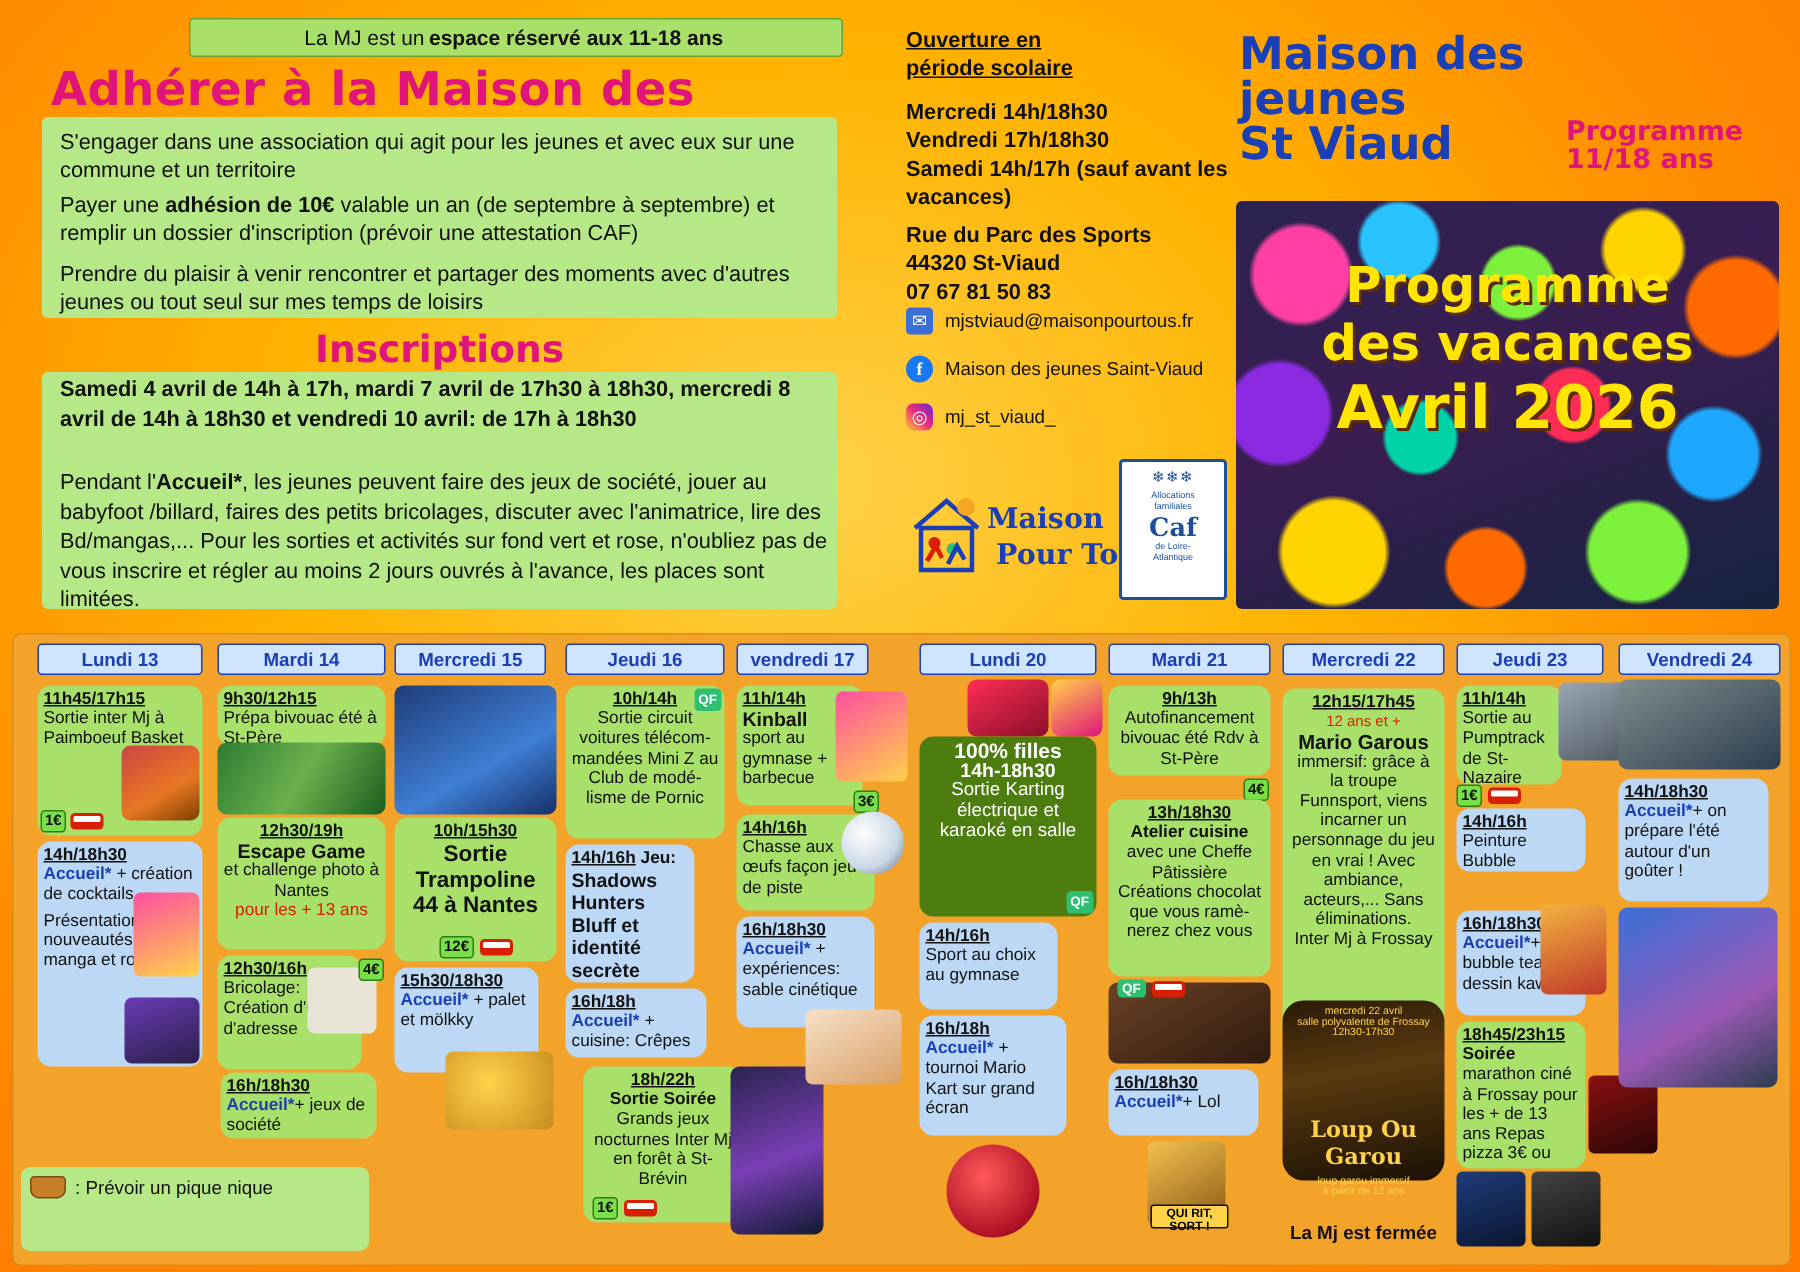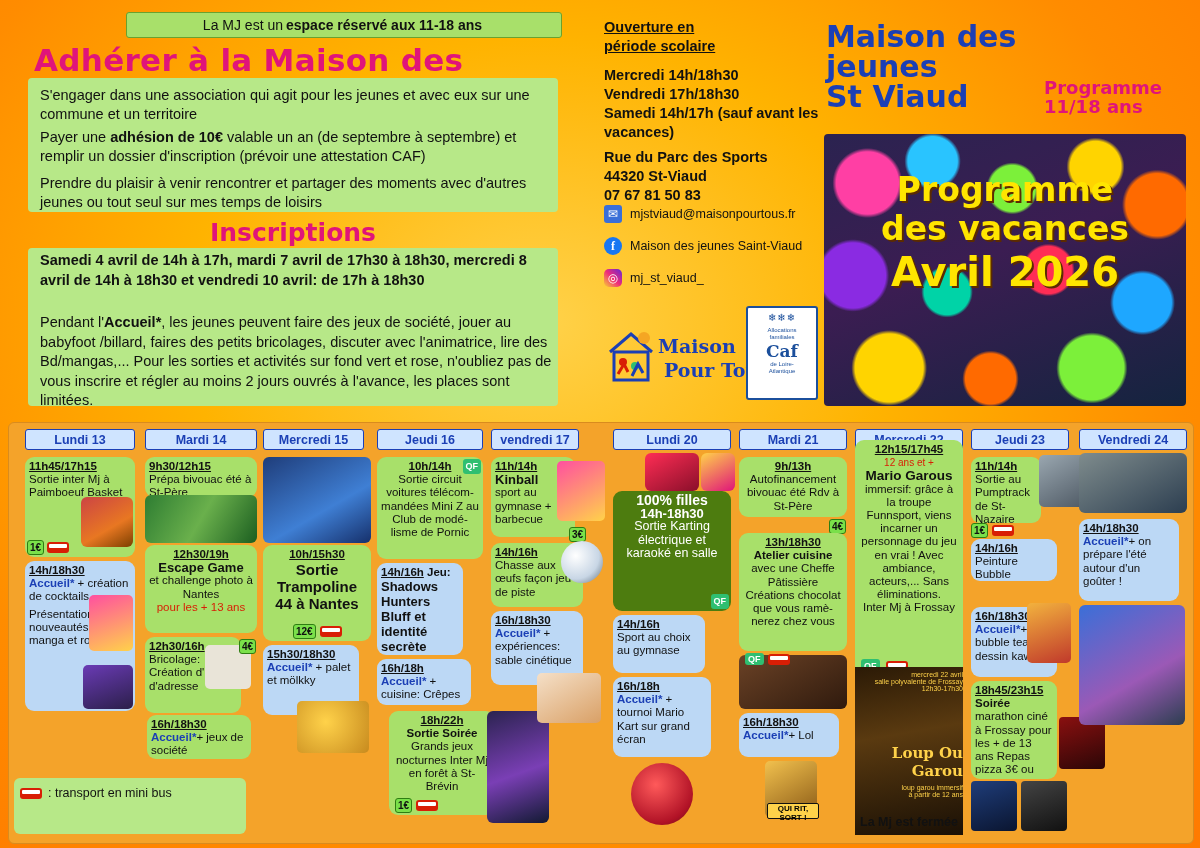--- a/index.html
+++ b/index.html
@@ -384,32 +384,32 @@
   <div class="card blue" style="left:730px;top:290px;width:100px;height:44px">
     <div class="b u">16h/18h30</div>
     <div><span class="b blu">Accueil*</span><span>+ Lol</span></div>
   </div>
   <div style="position:absolute;left:756px;top:338px;width:52px;height:56px;border-radius:5px;background:linear-gradient(150deg,#f2c14e,#8a5a16);"></div>
   <div style="position:absolute;left:758px;top:380px;width:50px;height:14px;background:#ffd24a;border:1px solid #111;border-radius:2px;font-size:8px;text-align:center;font-weight:bold">QUI RIT, SORT !</div>
 
   <div class="daycol" style="left:846px;width:108px">
     <div class="dayhdr">Mercredi 22</div>
   </div>
-  <div class="card green" style="left:846px;top:17px;width:108px;height:236px">
+  <div class="card green" style="left:846px;top:36px;width:108px;height:236px">
     <div class="b u ctr">12h15/17h45</div>
     <div class="ctr red" style="font-size:10px">12 ans et +</div>
     <div class="b ctr" style="font-size:13.5px">Mario Garous</div>
     <div class="ctr">immersif: grâce à la troupe Funnsport, viens incarner un personnage du jeu en vrai ! Avec ambiance, acteurs,... Sans éliminations.</div>
     <div class="ctr">Inter Mj à Frossay</div>
     <div style="position:absolute;left:6px;bottom:2px;display:flex;gap:6px;align-items:center">
       <span class="qf">QF</span>
       <span class="bus"></span>
     </div>
   </div>
-  <div style="position:absolute;left:846px;top:244px;width:108px;height:168px;border-radius:0;background:linear-gradient(170deg,#2b1a06,#5a3a10 40%,#1a1005);color:#ffd24a;font-size:7px;text-align:right;padding-top:4px;box-sizing:border-box">
+  <div style="position:absolute;left:846px;top:244px;width:108px;height:120px;border-radius:14px;background:linear-gradient(170deg,#2b1a06,#5a3a10 40%,#1a1005);color:#ffd24a;font-size:7px;text-align:center;padding-top:4px;box-sizing:border-box">
     <div>mercredi 22 avril</div>
     <div>salle polyvalente de Frossay</div>
     <div>12h30-17h30</div>
     <div style="margin-top:52px;font-size:15px;font-weight:bold;font-family:'DejaVu Serif',serif">Loup Ou</div>
     <div style="font-size:15px;font-weight:bold;font-family:'DejaVu Serif',serif">Garou</div>
     <div style="margin-top:4px">loup garou immersif</div>
     <div>à partir de 12 ans</div>
   </div>
   <div style="position:absolute;left:846px;top:392px;width:108px;font-size:12.5px;font-weight:bold;text-align:center;color:#111">La Mj est  fermée</div>
 
@@ -449,17 +449,17 @@
   <div style="position:absolute;left:1070px;top:30px;width:108px;height:60px;border-radius:6px;background:linear-gradient(150deg,#7f8c8d,#2c3e50);"></div>
   <div class="card blue" style="left:1070px;top:96px;width:100px;height:82px">
     <div class="b u">14h/18h30</div>
     <div><span class="b blu">Accueil*</span><span>+ on prépare l'été autour d'un goûter !</span></div>
   </div>
   <div style="position:absolute;left:1070px;top:182px;width:106px;height:120px;border-radius:6px;background:linear-gradient(150deg,#3a6fd8,#9b59b6 60%,#2c3e50);"></div>
 
 </div>
 
 <div class="legend">
-  <div style="display:flex;align-items:center;gap:6px;padding:8px 6px 0 6px">
-    <span class="bus"></span>
-    <span>: transport en mini bus</span>
+  <div style="display:flex;align-items:center;gap:6px;padding:6px 6px 0 6px">
+    <span class="picnic"></span>
+    <span>: Prévoir un pique nique</span>
   </div>
 </div>
 
 </body></html>

